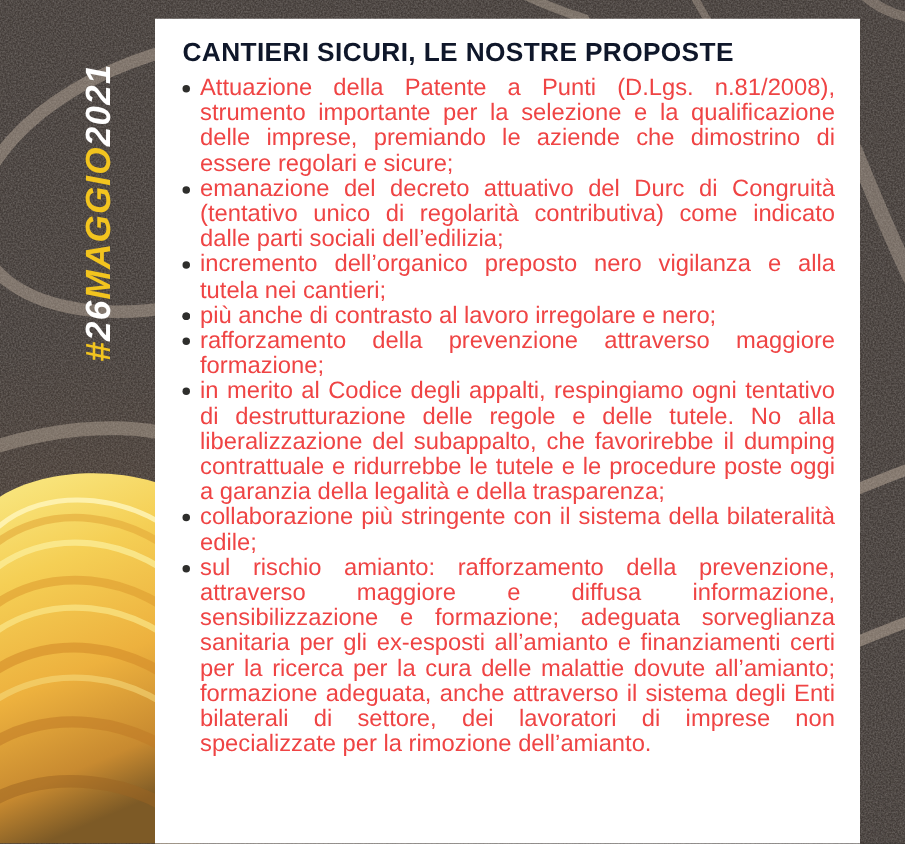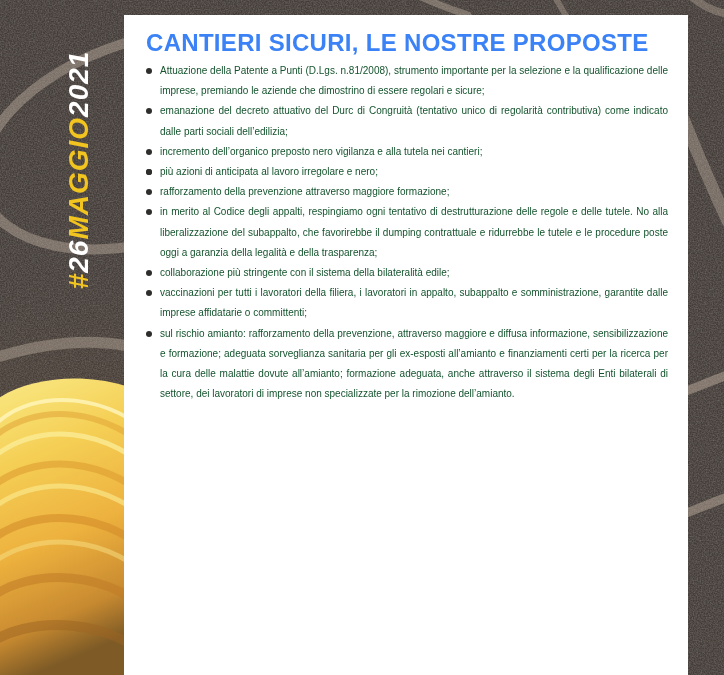--- a/index.html
+++ b/index.html
@@ -34,37 +34,37 @@
     left: 124px; top: 15px;
     width: 564px; height: 660px;
     background: #ffffff;
     z-index: 4;
     box-sizing: border-box;
     padding: 15px 20px 0 22px;
     overflow: hidden;
   }
   .panel h1 {
     margin: 0 0 6px 0;
-    font-size: 24px;
+    font-size: 21px;
     line-height: 25px;
     font-weight: bold;
     letter-spacing: 0.3px;
-    color: #3b82f6;
+    color: #0f172a;
   }
   .proposals {
     list-style: none;
     margin: 0; padding: 0;
   }
   .proposals li {
     position: relative;
     padding-left: 14px;
     text-align: justify;
-    font-size: 10px;
+    font-size: 19px;
     line-height: 20.2px;
-    color: #14532d;
+    color: #ef4444;
   }
   .dot {
     position: absolute;
     left: 0; top: 7px;
     width: 6px; height: 6px;
     border-radius: 50%;
     background: #2e2e2c;
   }
 </style>
 </head>
@@ -132,22 +132,21 @@
     <span class="hp-y">#</span><span class="hp-w">26</span><span class="hp-y">MAGGIO</span><span class="hp-w">2021</span>
   </div>
 
   <div class="panel">
     <h1>CANTIERI SICURI, LE NOSTRE PROPOSTE</h1>
     <ul class="proposals">
       <li><span class="dot"></span><span>Attuazione della Patente a Punti (D.Lgs. n.81/2008), strumento importante per la selezione e la qualificazione delle imprese, premiando le aziende che dimostrino di essere regolari e sicure;</span></li>
       <li><span class="dot"></span><span>emanazione del decreto attuativo del Durc di Congruità (tentativo unico di regolarità contributiva) come indicato dalle parti sociali dell’edilizia;</span></li>
       <li><span class="dot"></span><span>incremento dell’organico preposto nero vigilanza e alla tutela nei cantieri;</span></li>
       <li><span class="dot"></span></li>
-      <li><span class="dot"></span><span>più azioni di anticipata al lavoro irregolare e nero;</span></li>
+      <li><span class="dot"></span><span>più anche di contrasto al lavoro irregolare e nero;</span></li>
       <li><span class="dot"></span><span>rafforzamento della prevenzione attraverso maggiore formazione;</span></li>
       <li><span class="dot"></span><span>in merito al Codice degli appalti, respingiamo ogni tentativo di destrutturazione delle regole e delle tutele. No alla liberalizzazione del subappalto, che favorirebbe il dumping contrattuale e ridurrebbe le tutele e le procedure poste oggi a garanzia della legalità e della trasparenza;</span></li>
       <li><span class="dot"></span><span>collaborazione più stringente con il sistema della bilateralità edile;</span></li>
-      <li><span class="dot"></span><span>vaccinazioni per tutti i lavoratori della filiera, i lavoratori in appalto, subappalto e somministrazione, garantite dalle imprese affidatarie o committenti;</span></li>
       <li><span class="dot"></span><span>sul rischio amianto: rafforzamento della prevenzione, attraverso maggiore e diffusa informazione, sensibilizzazione e formazione; adeguata sorveglianza sanitaria per gli ex-esposti all’amianto e finanziamenti certi per la ricerca per la cura delle malattie dovute all’amianto; formazione adeguata, anche attraverso il sistema degli Enti bilaterali di settore, dei lavoratori di imprese non specializzate per la rimozione dell’amianto.</span></li>
     </ul>
   </div>
 
 </div>
 
 </body></html>

